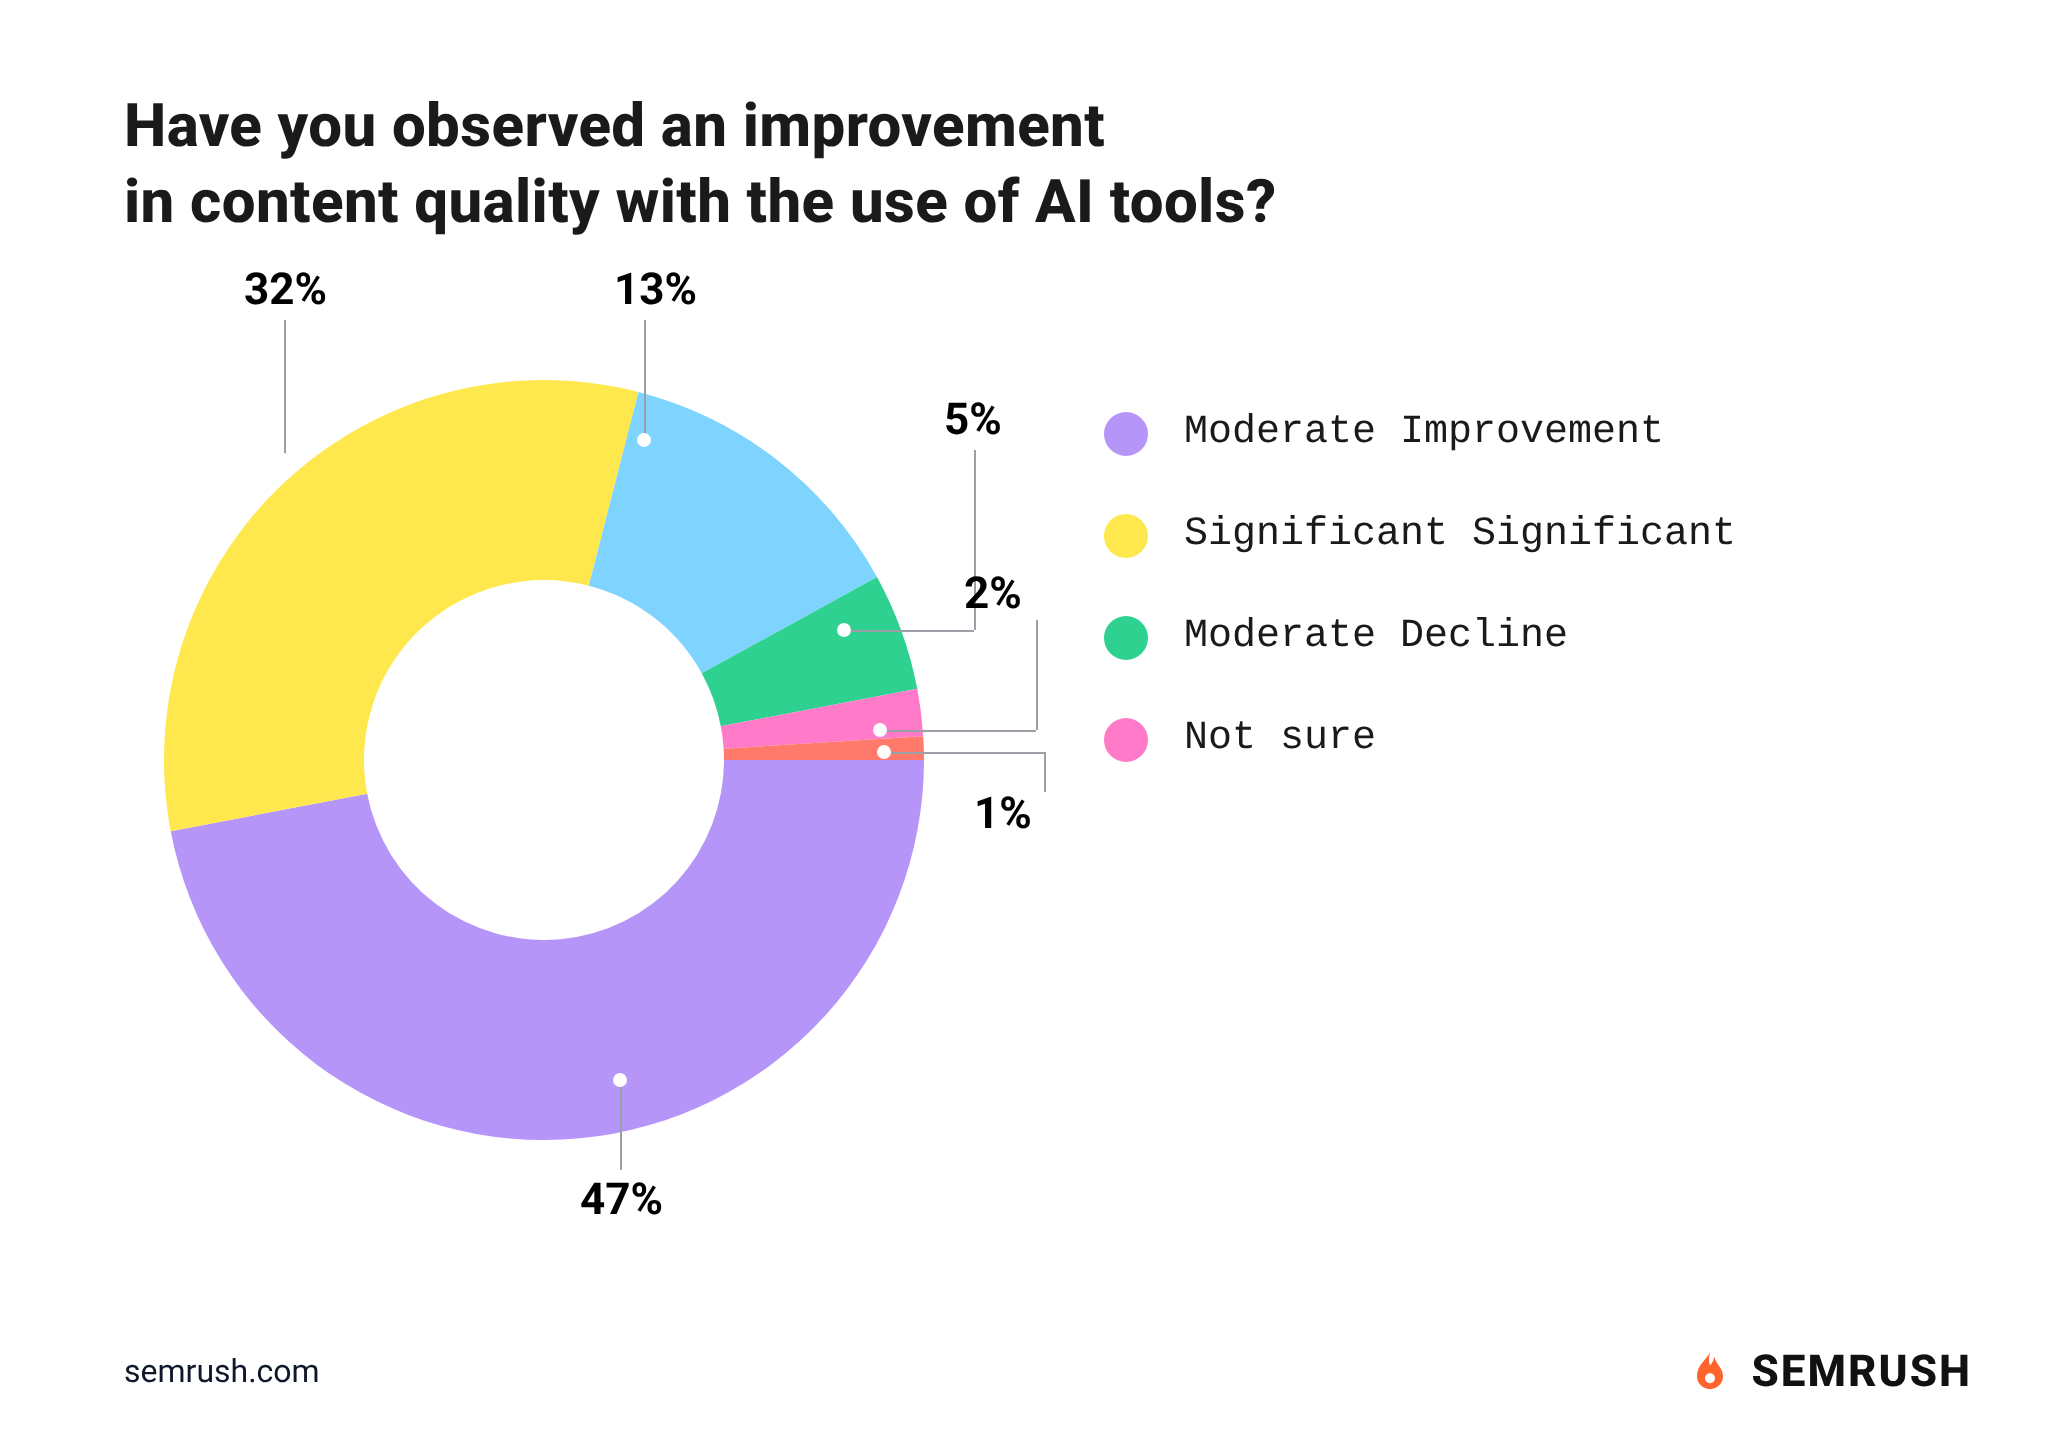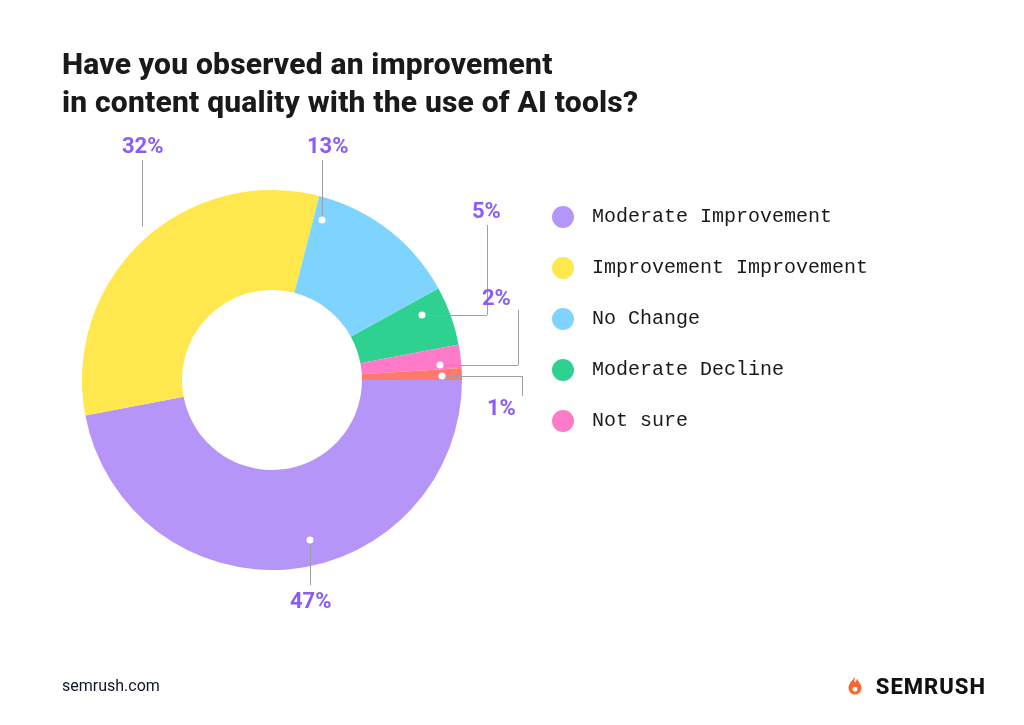--- a/index.html
+++ b/index.html
@@ -38,21 +38,21 @@
     position: absolute;
     left: 10px;
     top: 40px;
     width: 400px;
     height: 400px;
   }
   .callout {
     position: absolute;
     font-size: 22px;
     font-weight: 700;
-    color: #8b5cf6;
+    color: #000000;
   }
   .callout-line {
     position: absolute;
     background: #9aa0a6;
     height: 1px;
   }
   .callout-vline {
     position: absolute;
     background: #9aa0a6;
     width: 1px;
@@ -155,25 +155,21 @@
     <div class="callout" style="left:425px; top:255px;">1%</div>
   </div>
 
   <div class="legend" id="legend">
       <div class="legend-item">
         <span class="swatch" style="background: rgb(182, 149, 249);"></span>
         <span>Moderate Improvement</span>
       </div>
       <div class="legend-item">
         <span class="swatch" style="background: rgb(255, 232, 77);"></span>
-        <span>Improvement Improvement</span>
-      </div>
-      <div class="legend-item">
-        <span class="swatch" style="background: rgb(127, 212, 255);"></span>
-        <span>No Change</span>
+        <span>Significant Significant</span>
       </div>
       <div class="legend-item">
         <span class="swatch" style="background: rgb(47, 209, 145);"></span>
         <span>Moderate Decline</span>
       </div>
       <div class="legend-item">
         <span class="swatch" style="background: rgb(255, 122, 200);"></span>
         <span>Not sure</span>
       </div>
     </div>

